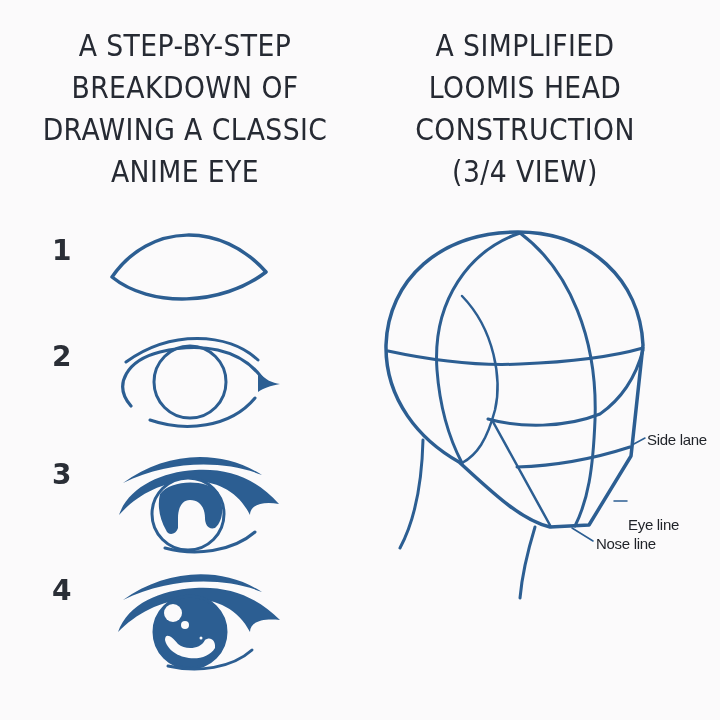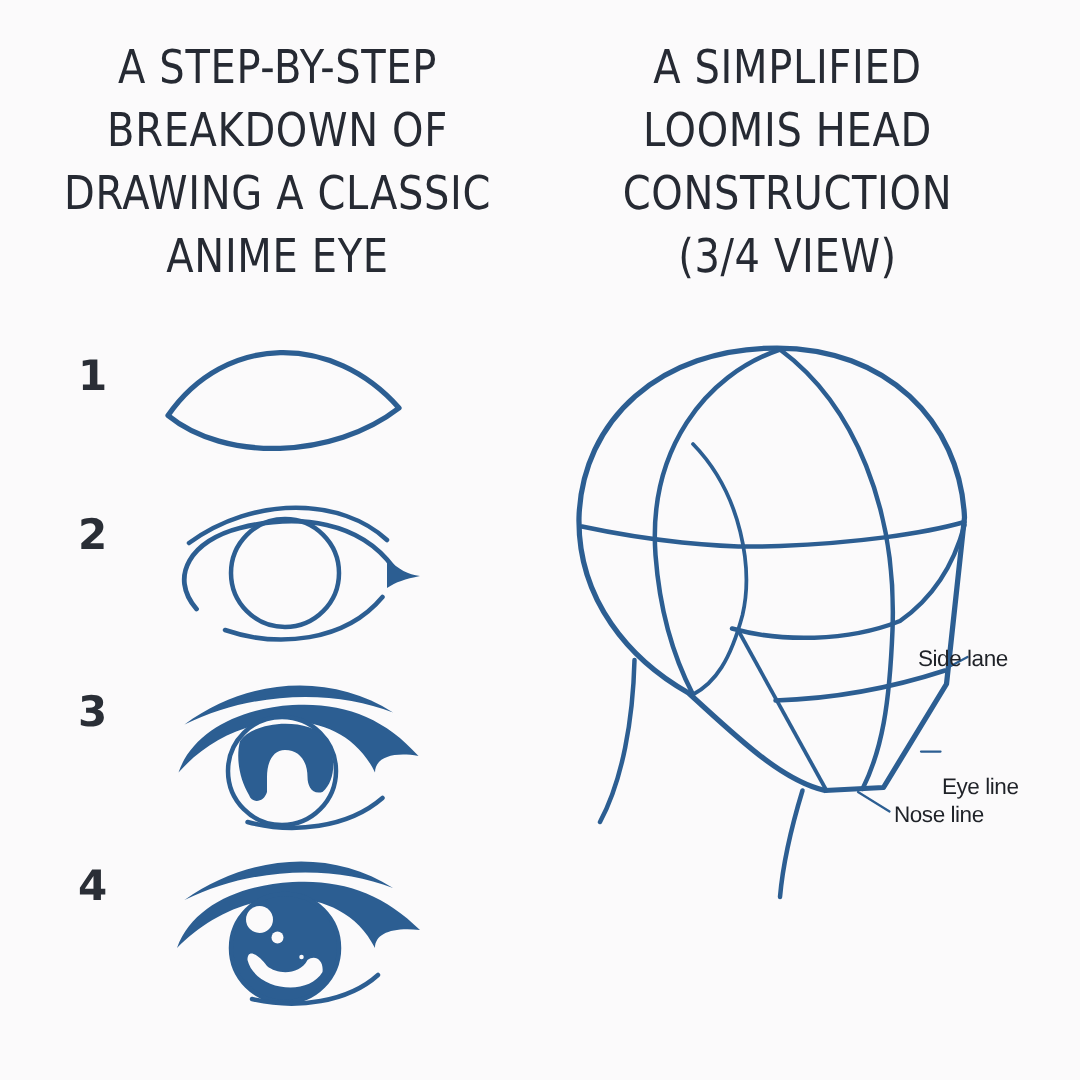--- a/index.html
+++ b/index.html
@@ -90,15 +90,15 @@
       <path stroke-width="3" d="M423,440 C422,480 415,520 400,548"></path>
       <path stroke-width="3" d="M535,527 C528,550 522,575 520,598"></path>
 
       <path stroke-width="1.5" d="M632,445 L645,438"></path>
       <path stroke-width="1.5" d="M614,501 L627,501"></path>
       <path stroke-width="1.5" d="M572,528 L593,541"></path>
     </g>
   </g>
 </svg>
 
-<div class="lbl" style="left:612px;top:431px;text-align:center;">Side lane</div>
+<div class="lbl" style="left:647px;top:431px;text-align:center;">Side lane</div>
 <div class="lbl" style="left:628px;top:516px;">Eye line</div>
 <div class="lbl" style="left:596px;top:535px;text-align:right;">Nose line</div>
 
 </body></html>

